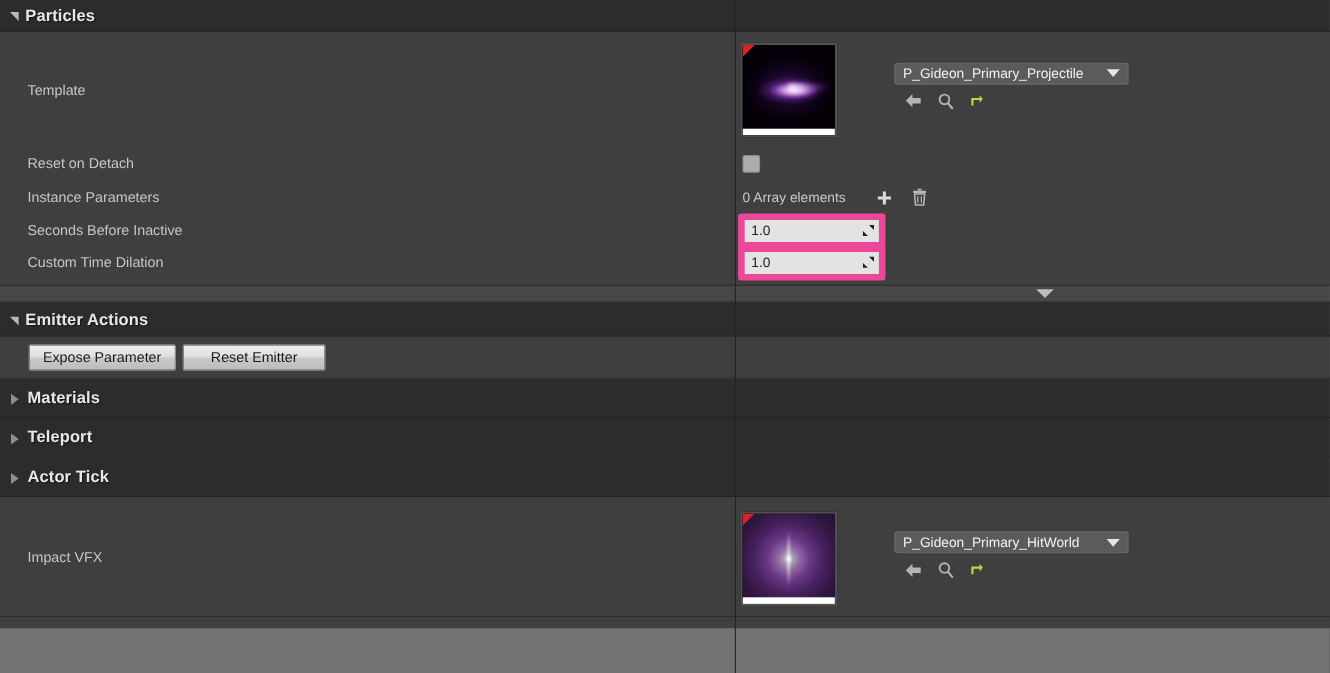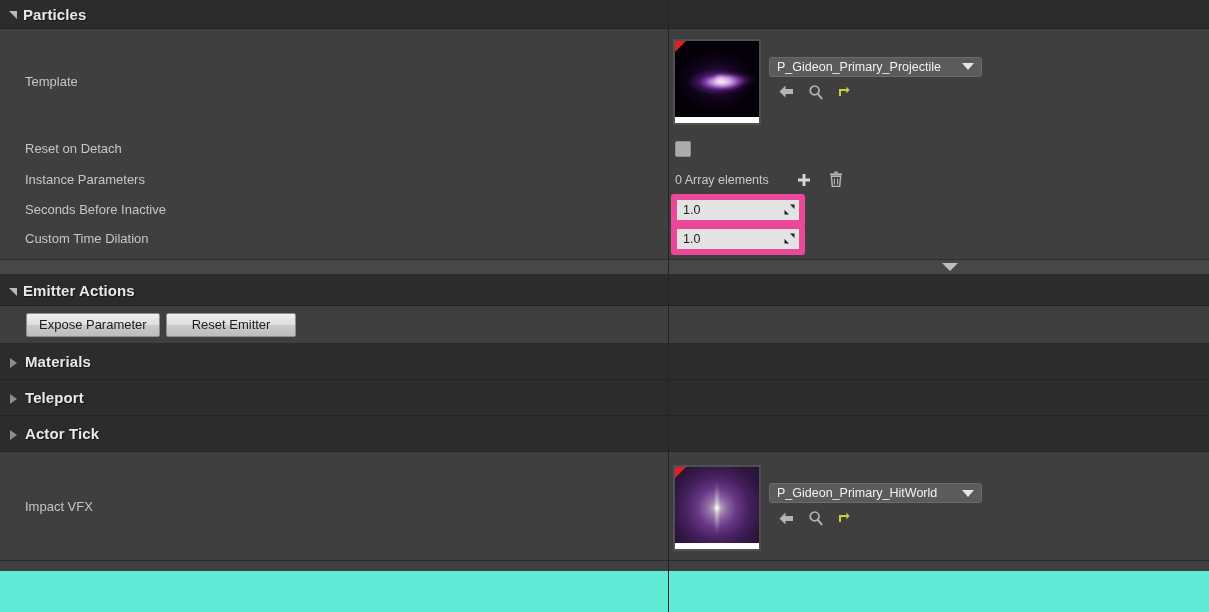--- a/index.html
+++ b/index.html
@@ -13,21 +13,21 @@
     font-family: "Liberation Sans", sans-serif;
     overflow: hidden;
     position: relative;
     color: #cfcfcf;
   }
 
   
   .panel {
     position: absolute;
     inset: 0;
-    background: #5eead4;
+    background: #737373;
   }
 
   
   .splitter {
     position: absolute;
     top: 0;
     bottom: 0;
     left: 668px;
     width: 1px;
     background: #232323;
@@ -98,20 +98,21 @@
     padding-left: 5px;
     display: flex;
     align-items: center;
   }
 
   
   .asset-wrap {
     display: flex;
     align-items: flex-start;
     padding-top: 0px;
+    gap: 44px;
   }
   .thumb {
     position: relative;
     width: 88px;
     height: 86px;
     box-sizing: border-box;
     border: 2px solid #505050;
     background: #000;
     overflow: hidden;
     flex: 0 0 auto;

